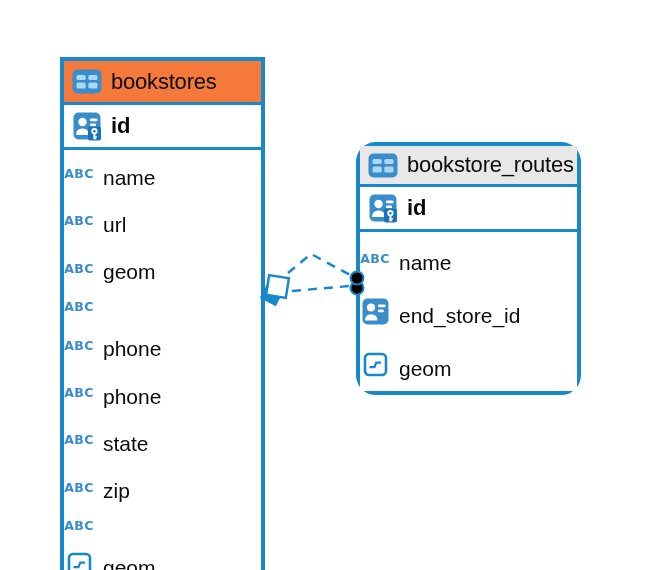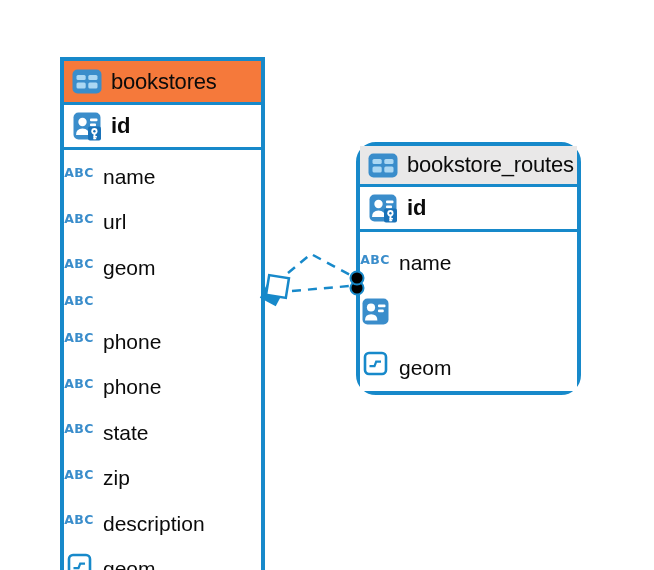--- a/index.html
+++ b/index.html
@@ -119,21 +119,20 @@
     <div class="col-row">
       <span class="icon-box">
           <span class="abc">ABC</span>
         </span>
       <span class="col-label">zip</span>
     </div>
     <div class="col-row">
       <span class="icon-box">
           <span class="abc">ABC</span>
         </span>
-      <span class="col-label">description</span>
     </div>
     <div class="col-row">
       <span class="icon-box">
         <svg width="25" height="25" viewBox="0 0 25 25">
           <rect x="2" y="2" width="21" height="21" rx="4" fill="#ffffff" stroke="#1789ca" stroke-width="2.6"></rect>
           <polyline points="6.5,15.2 11.5,15.2 13.2,10.6 18,10.6" fill="none" stroke="#1789ca" stroke-width="2.2"></polyline>
         </svg>
       </span>
       <span class="col-label">geom</span>
     </div>
@@ -181,20 +180,21 @@
     <div class="col-row">
       <span class="icon-box">
         <svg width="27" height="27" viewBox="0 0 27 27">
           <rect x="0.5" y="0.5" width="26" height="26" rx="5" fill="#3a8dcb"></rect>
           <circle cx="9" cy="9.5" r="4.1" fill="#ffffff"></circle>
           <path d="M 3 22.5 q 0 -6.3 6.2 -6.3 q 6.2 0 6.2 6.3 z" fill="#ffffff"></path>
           <rect x="16" y="6.5" width="7.5" height="2.8" rx="1" fill="#ffffff"></rect>
           <rect x="16" y="11.5" width="5.8" height="2.8" rx="1" fill="#ffffff"></rect>
         </svg>
       </span>
+      <span class="col-label">end_store_id</span>
     </div>
     <div class="col-row">
       <span class="icon-box">
         <svg width="25" height="25" viewBox="0 0 25 25">
           <rect x="2" y="2" width="21" height="21" rx="4" fill="#ffffff" stroke="#1789ca" stroke-width="2.6"></rect>
           <polyline points="6.5,15.2 11.5,15.2 13.2,10.6 18,10.6" fill="none" stroke="#1789ca" stroke-width="2.2"></polyline>
         </svg>
       </span>
       <span class="col-label">geom</span>
     </div>

